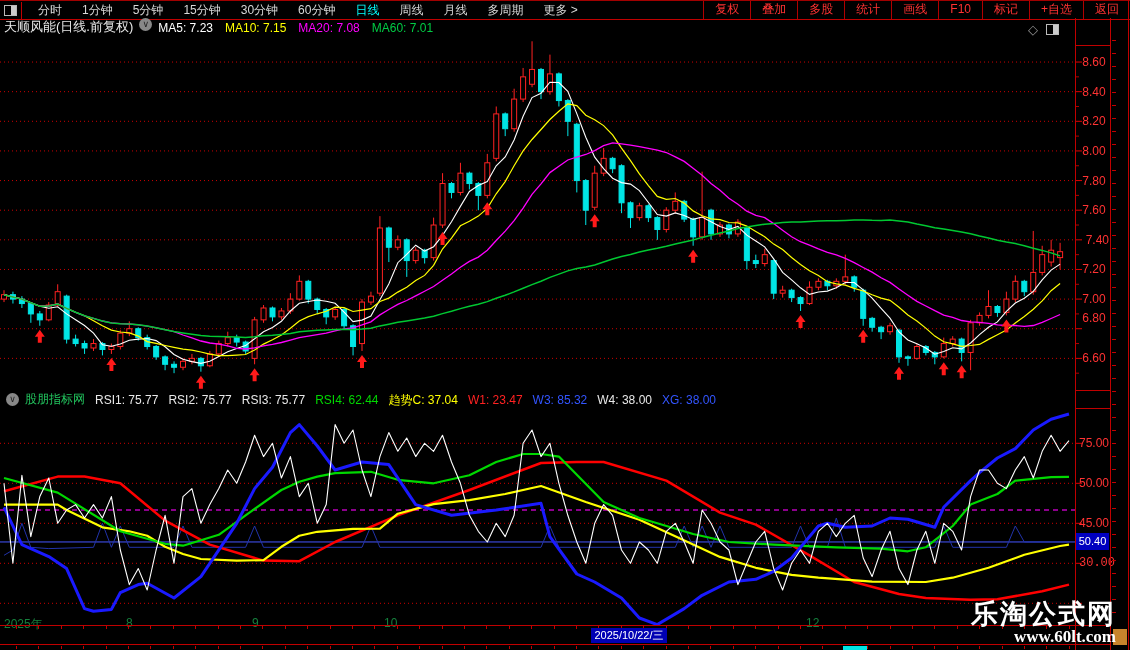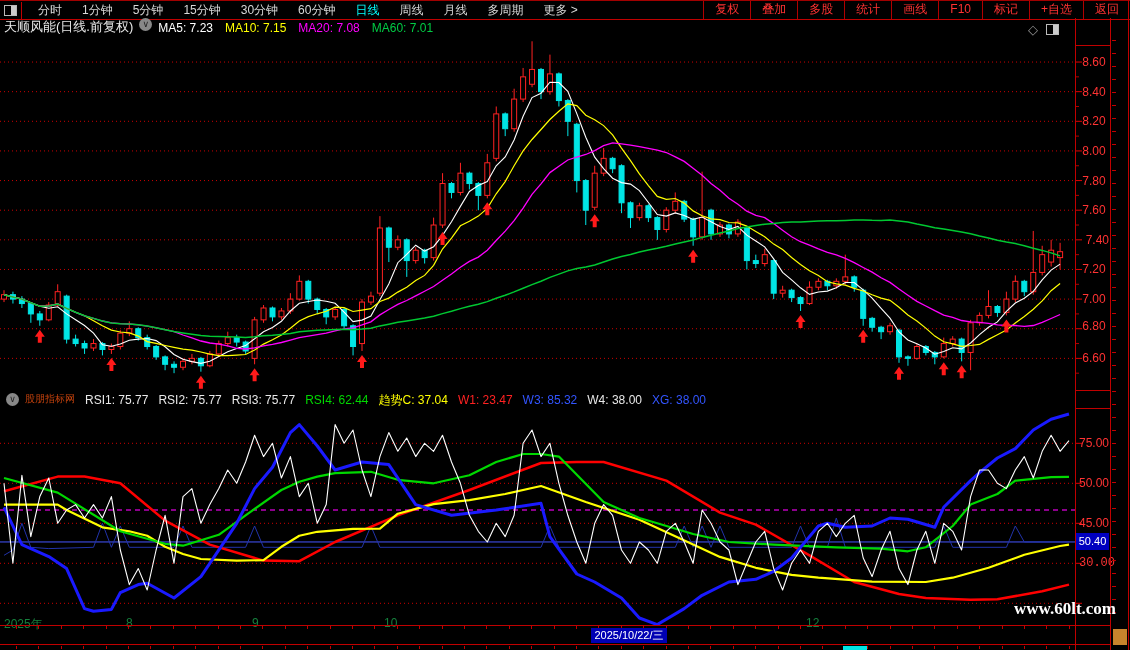--- a/index.html
+++ b/index.html
@@ -418,27 +418,27 @@
   <div id="paxis">
       <div class="pricelab" style="left: 1079px; top: 55.0389px;">8.60</div>
       <div class="pricelab" style="left: 1079px; top: 84.6717px;">8.40</div>
       <div class="pricelab" style="left: 1079px; top: 114.305px;">8.20</div>
       <div class="pricelab" style="left: 1079px; top: 143.937px;">8.00</div>
       <div class="pricelab" style="left: 1079px; top: 173.57px;">7.80</div>
       <div class="pricelab" style="left: 1079px; top: 203.203px;">7.60</div>
       <div class="pricelab" style="left: 1079px; top: 232.836px; text-align: right;">7.40</div>
       <div class="pricelab" style="left: 1079px; top: 262.469px;">7.20</div>
       <div class="pricelab" style="left: 1079px; top: 292.102px;">7.00</div>
-      <div class="pricelab" style="left: 1079px; top: 319px;">6.80</div>
+      <div class="pricelab" style="left: 1079px; top: 311px;">6.80</div>
       <div class="pricelab" style="left: 1079px; top: 351.367px;">6.60</div>
     </div>
 
   <div class="abs" id="indhdr">
     <span class="circicon">∨</span>
-    <span class="inditem indname" style="color:#c2410c;font-size:10px;margin-right:10px">股朋指标网</span>
+    <span class="inditem indname" style="color:#22c55e;font-size:12px;margin-right:10px">股朋指标网</span>
     <span id="indvals"><span class="inditem" style="color: rgb(232, 232, 232);">RSI1: 75.77</span><span class="inditem" style="color: rgb(232, 232, 232);">RSI2: 75.77</span><span class="inditem" style="color: rgb(232, 232, 232);">RSI3: 75.77</span><span class="inditem" style="color: rgb(0, 216, 0);">RSI4: 62.44</span><span class="inditem" style="color: rgb(255, 255, 0);">趋势C: 37.04</span><span class="inditem" style="color: rgb(255, 34, 34);">W1: 23.47</span><span class="inditem" style="color: rgb(51, 85, 255);">W3: 85.32</span><span class="inditem" style="color: rgb(232, 232, 232);">W4: 38.00</span><span class="inditem" style="color: rgb(51, 85, 255);">XG: 38.00</span></span>
   </div>
 
   <div id="iaxis">
       <div class="pricelab" style="left: 1079px; top: 436.3px;">75.00</div>
       <div class="pricelab" style="left: 1079px; top: 476.3px;">50.00</div>
       <div class="pricelab" style="left: 1079px; top: 516.301px;">45.00</div>
       <div class="pricelab" style="left: 1079px; top: 556.302px; font-family: Liberation Mono, monospace;">30.00</div>
     </div>
   <div class="abs" id="valbadge">50.40</div>
@@ -600,15 +600,16 @@
       <div class="tick" style="left: 1px; top: 529px; width: 4px; height: 1px;"></div>
       <div class="tick" style="left: 1px; top: 542px; width: 4px; height: 1px;"></div>
       <div class="tick" style="left: 1px; top: 555px; width: 4px; height: 1px;"></div>
       <div class="tick" style="left: 1px; top: 568px; width: 4px; height: 1px;"></div>
       <div class="tick" style="left: 1px; top: 581px; width: 4px; height: 1px;"></div>
       <div class="tick" style="left: 1px; top: 594px; width: 4px; height: 1px;"></div>
     </div>
   <div class="abs" id="scrollthumb"></div>
 
   <div class="abs" id="wm">
+    <div class="l1">乐淘公式网</div>
     <div class="l2">www.60lt.com</div>
   </div>
 </div>
 
 </body></html>

